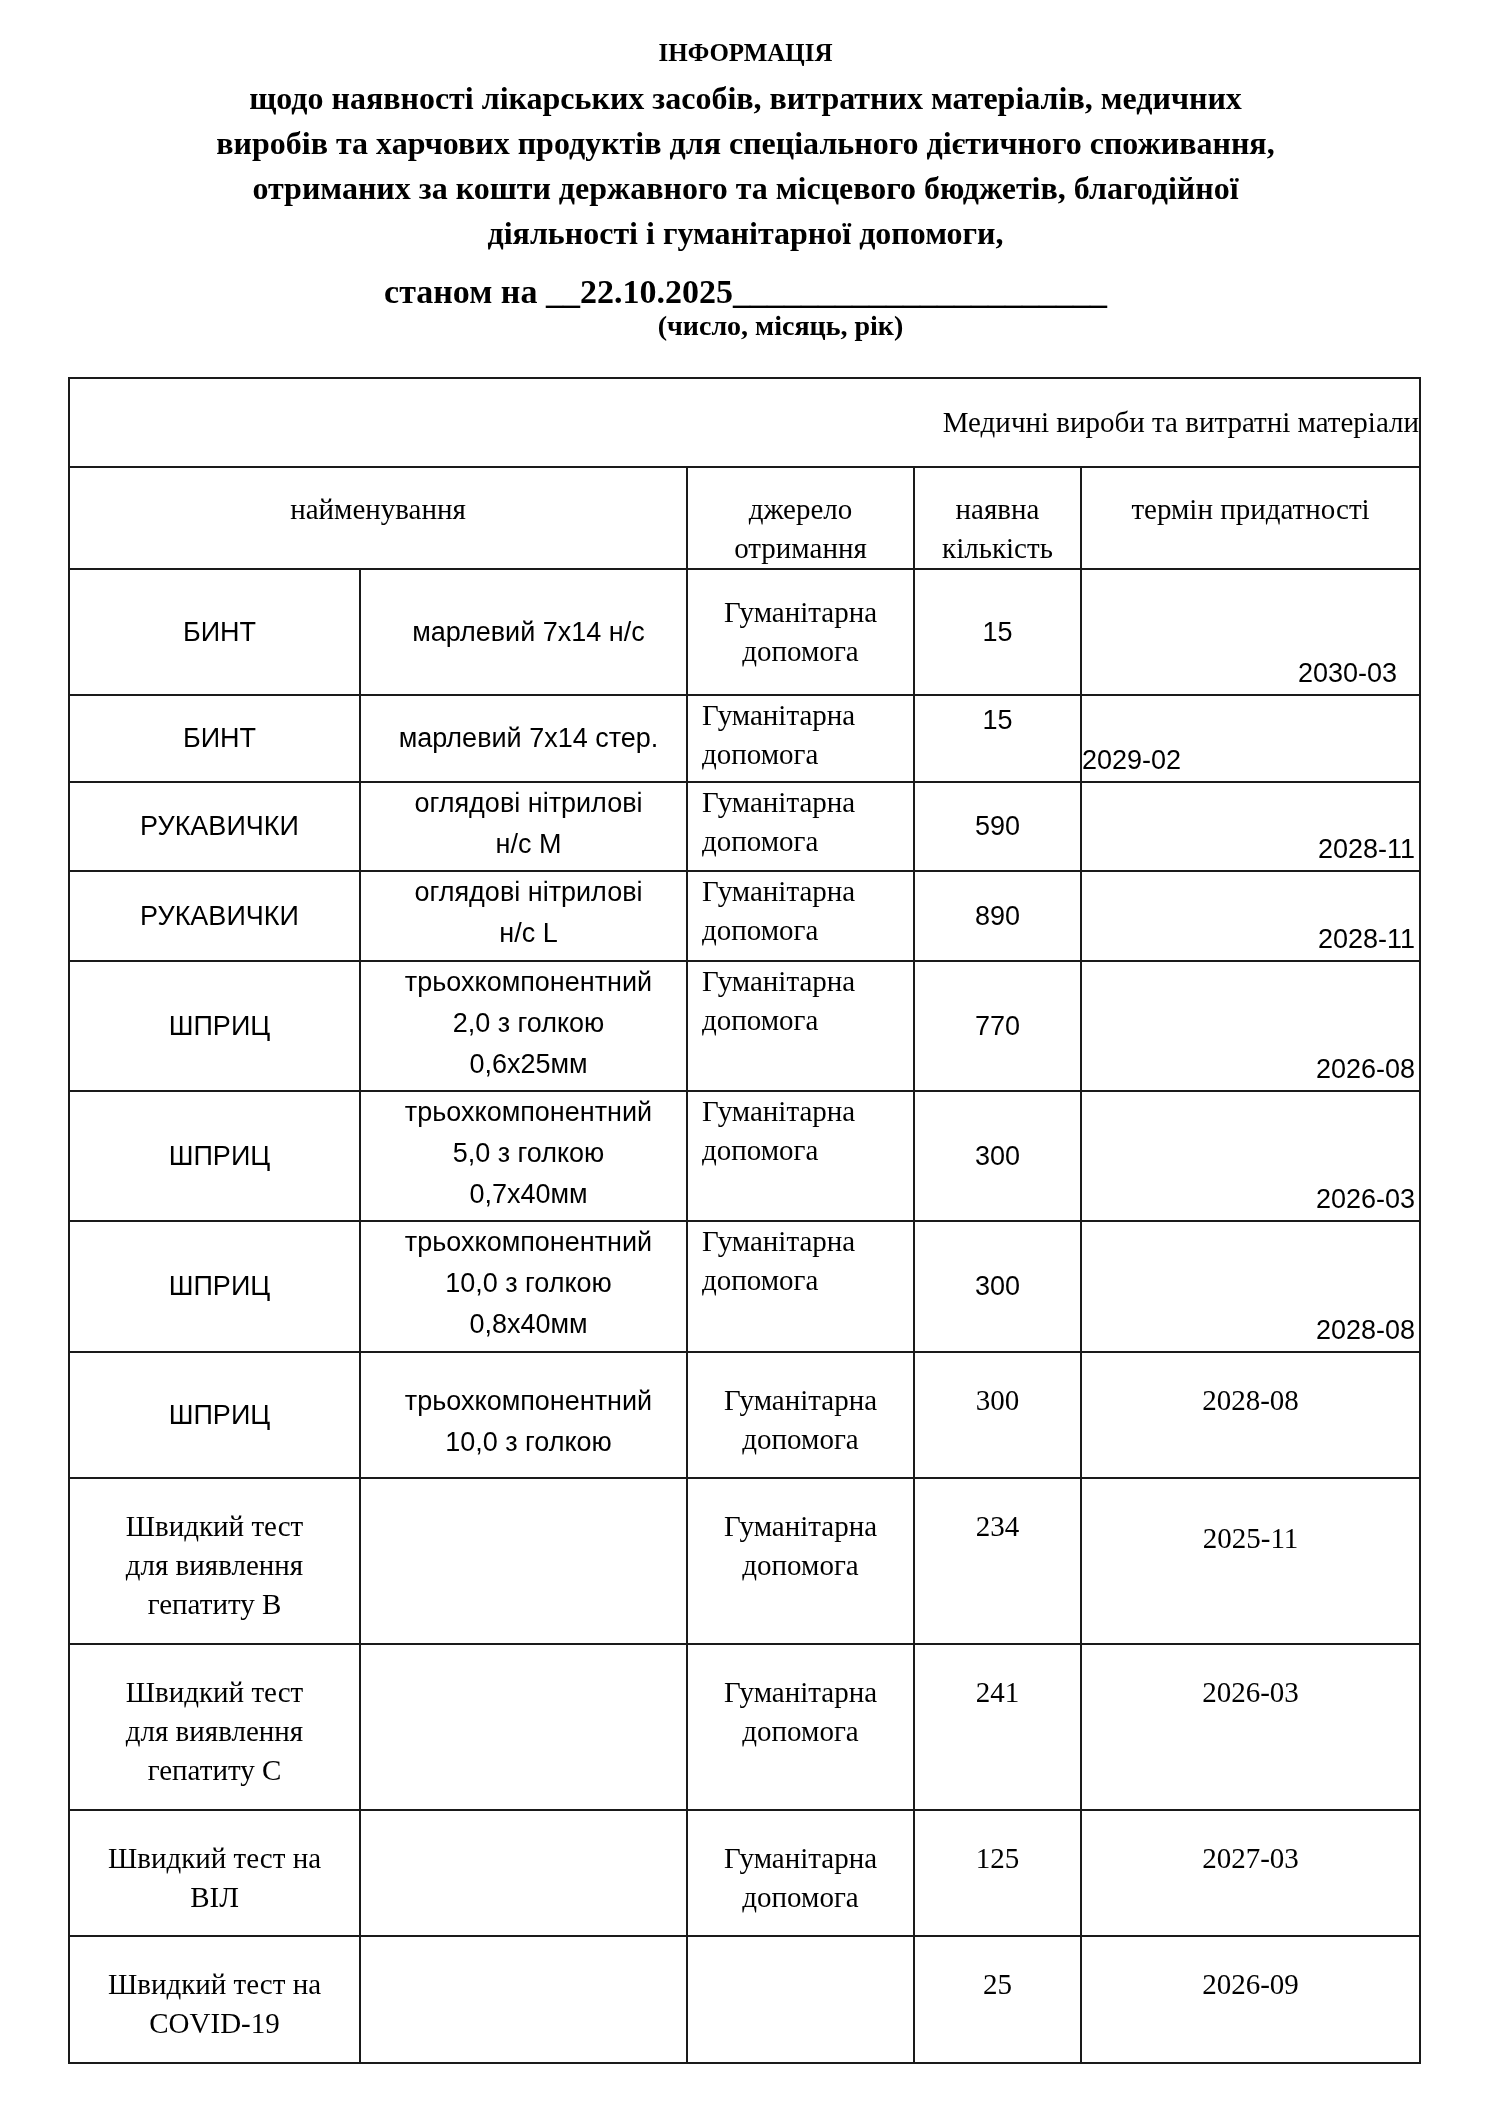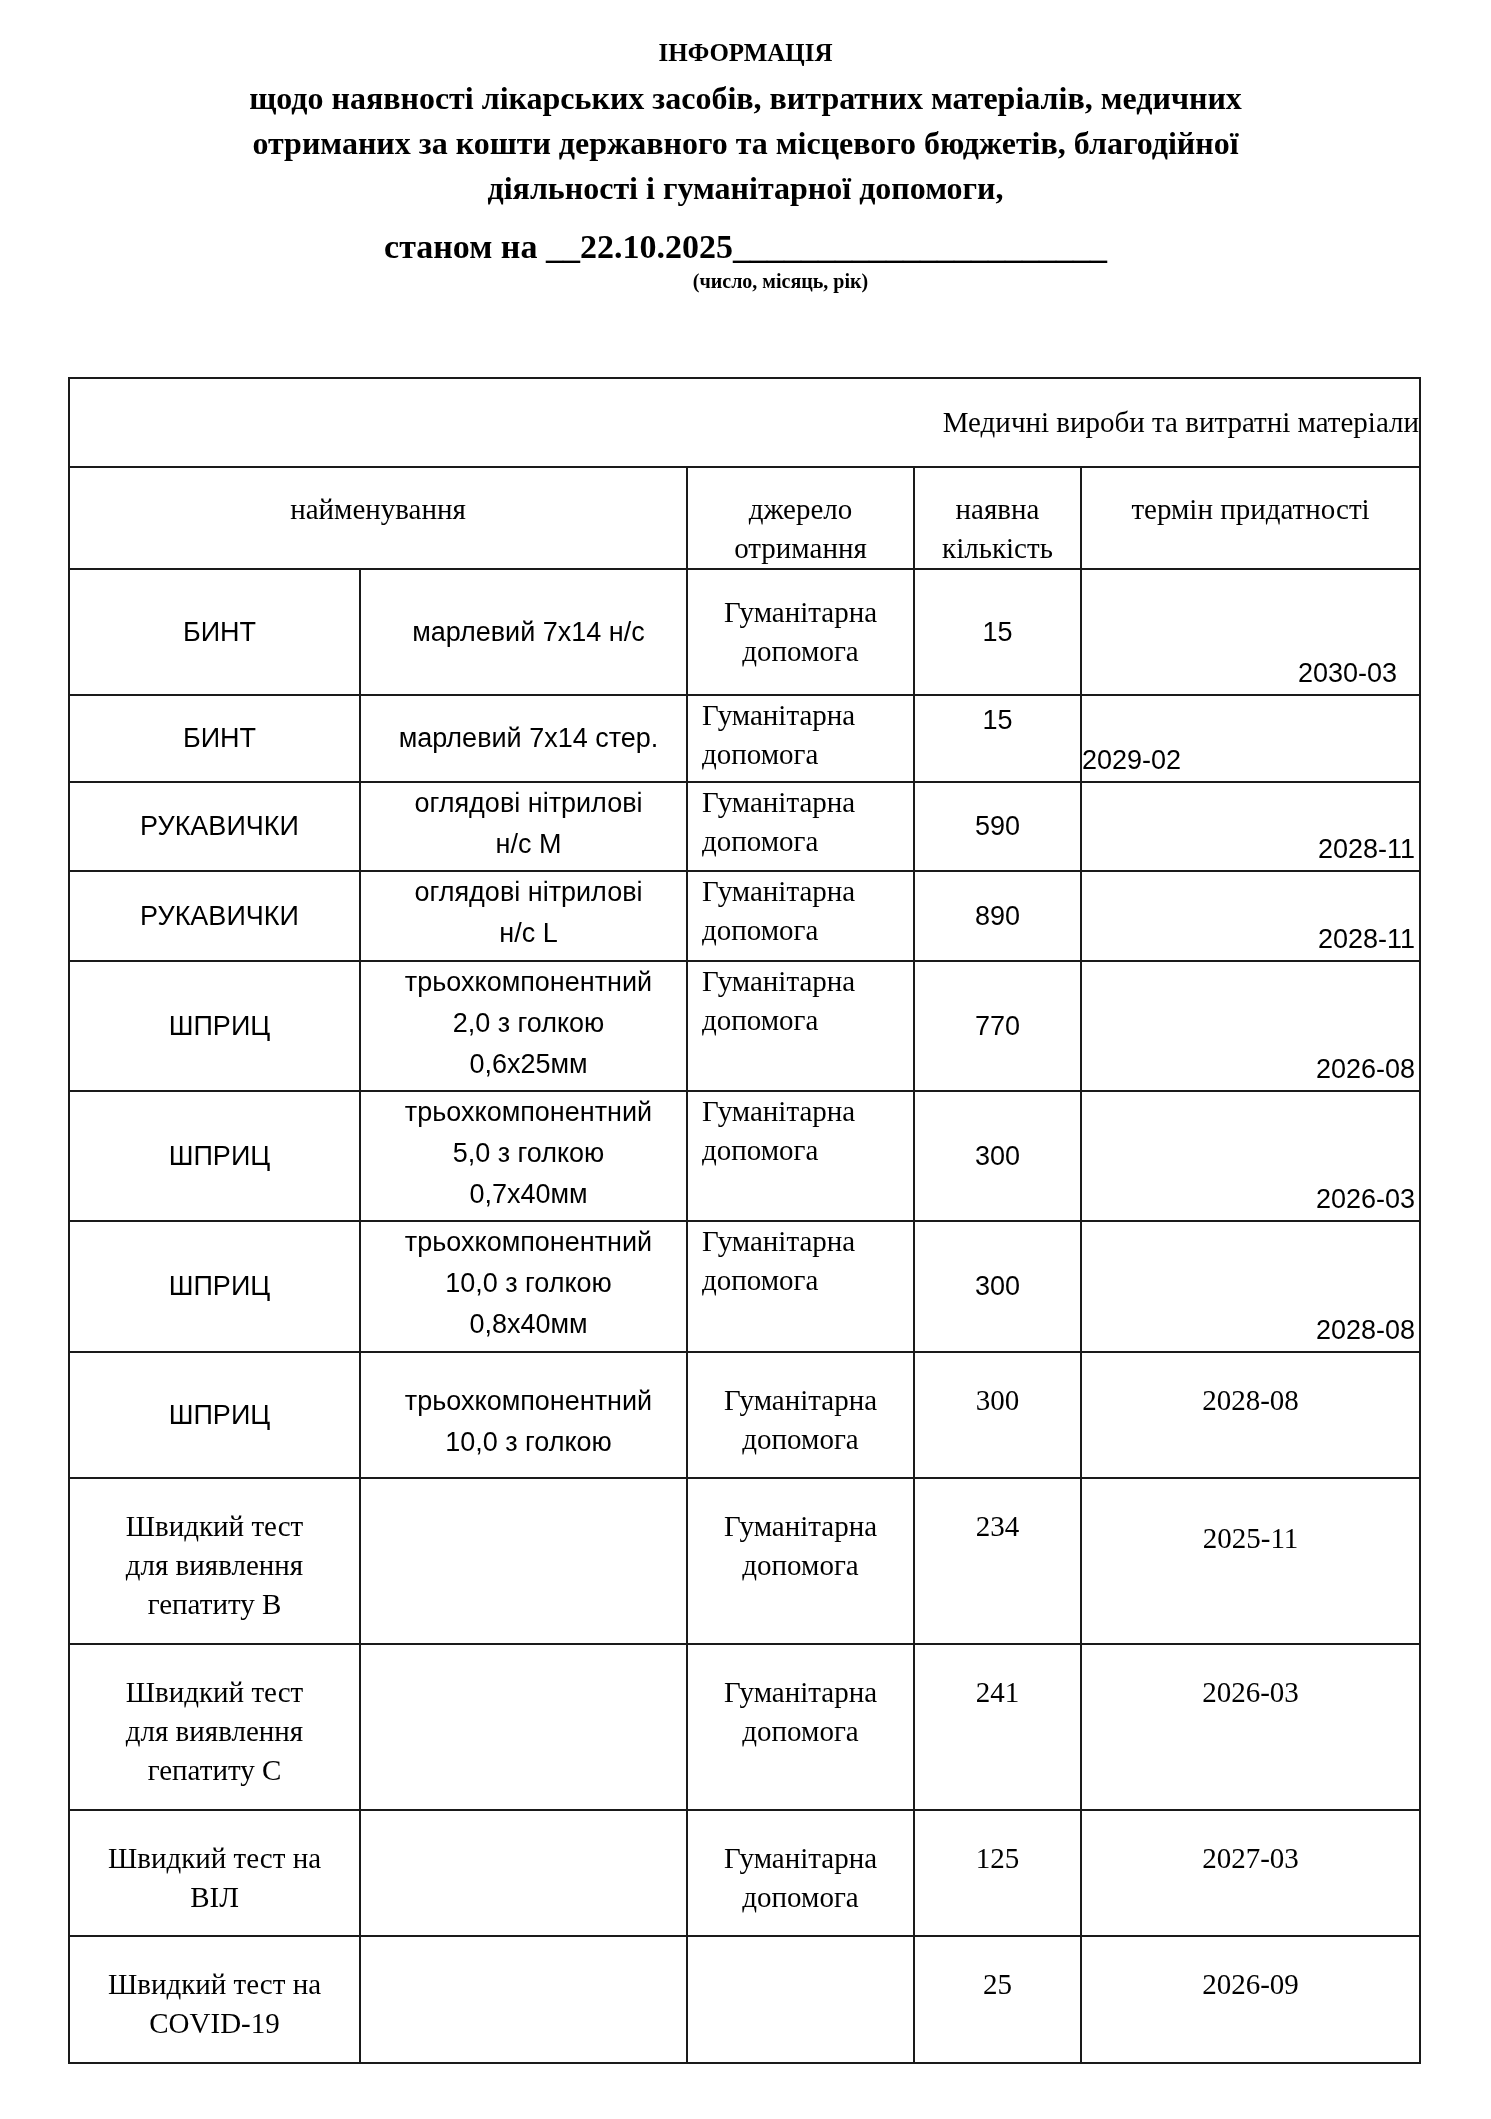--- a/index.html
+++ b/index.html
@@ -2,38 +2,39 @@
 <html><head>
 <meta charset="utf-8">
 <style>
   html, body { margin: 0; padding: 0; background: #ffffff; }
   body { width: 1491px; height: 2119px; position: relative; overflow: hidden; color: #000; }
   .header { position: absolute; left: 0; top: 30px; width: 1491px; text-align: center;
     font-family: "Liberation Serif", "DejaVu Serif", serif; font-weight: bold; }
   .title { font-size: 25px; line-height: 46px; }
   .sub { font-size: 32px; line-height: 45px; }
   .date-line { font-size: 34px; line-height: 48px; margin-top: 12px; }
-  .caption { font-size: 20px; line-height: 28px; margin-top: -4px; padding-left: 70px; }
+  .caption { font-size: 28px; line-height: 28px; margin-top: -4px; padding-left: 70px; }
 
   table.inv { position: absolute; left: 68px; top: 377px; width: 1351px;
     border-collapse: collapse; table-layout: fixed; }
   table.inv td { border: 2px solid #1a1a1a; padding: 0; vertical-align: top; }
   .serif { font-family: "Liberation Serif", "DejaVu Serif", serif; font-size: 29px; line-height: 39px; }
   .sans { font-family: "Liberation Sans", "DejaVu Sans", sans-serif; font-size: 27px; line-height: 41px; }
   .section-title { text-align: right; vertical-align: middle !important; }
   .hdr { text-align: center; padding-top: 22px !important; }
   .c { text-align: center; }
   .l { text-align: center; padding-left: 10px !important; }
 </style>
 </head>
 <body>
 
 <div class="header">
   <div class="title">ІНФОРМАЦІЯ</div>
   <div class="sub">щодо наявності лікарських засобів, витратних матеріалів, медичних</div>
+  <div class="sub">виробів та харчових продуктів для спеціального дієтичного споживання,</div>
   <div class="sub">отриманих за кошти державного та місцевого бюджетів, благодійної</div>
   <div class="sub">діяльності і гуманітарної допомоги,</div>
   <div class="date-line">
     <span>станом на</span>
     <span>__</span><span>22.10.2025</span><span>______________________</span>
   </div>
   <div class="caption">(число, місяць, рік)</div>
 </div>
 
 <table class="inv">

